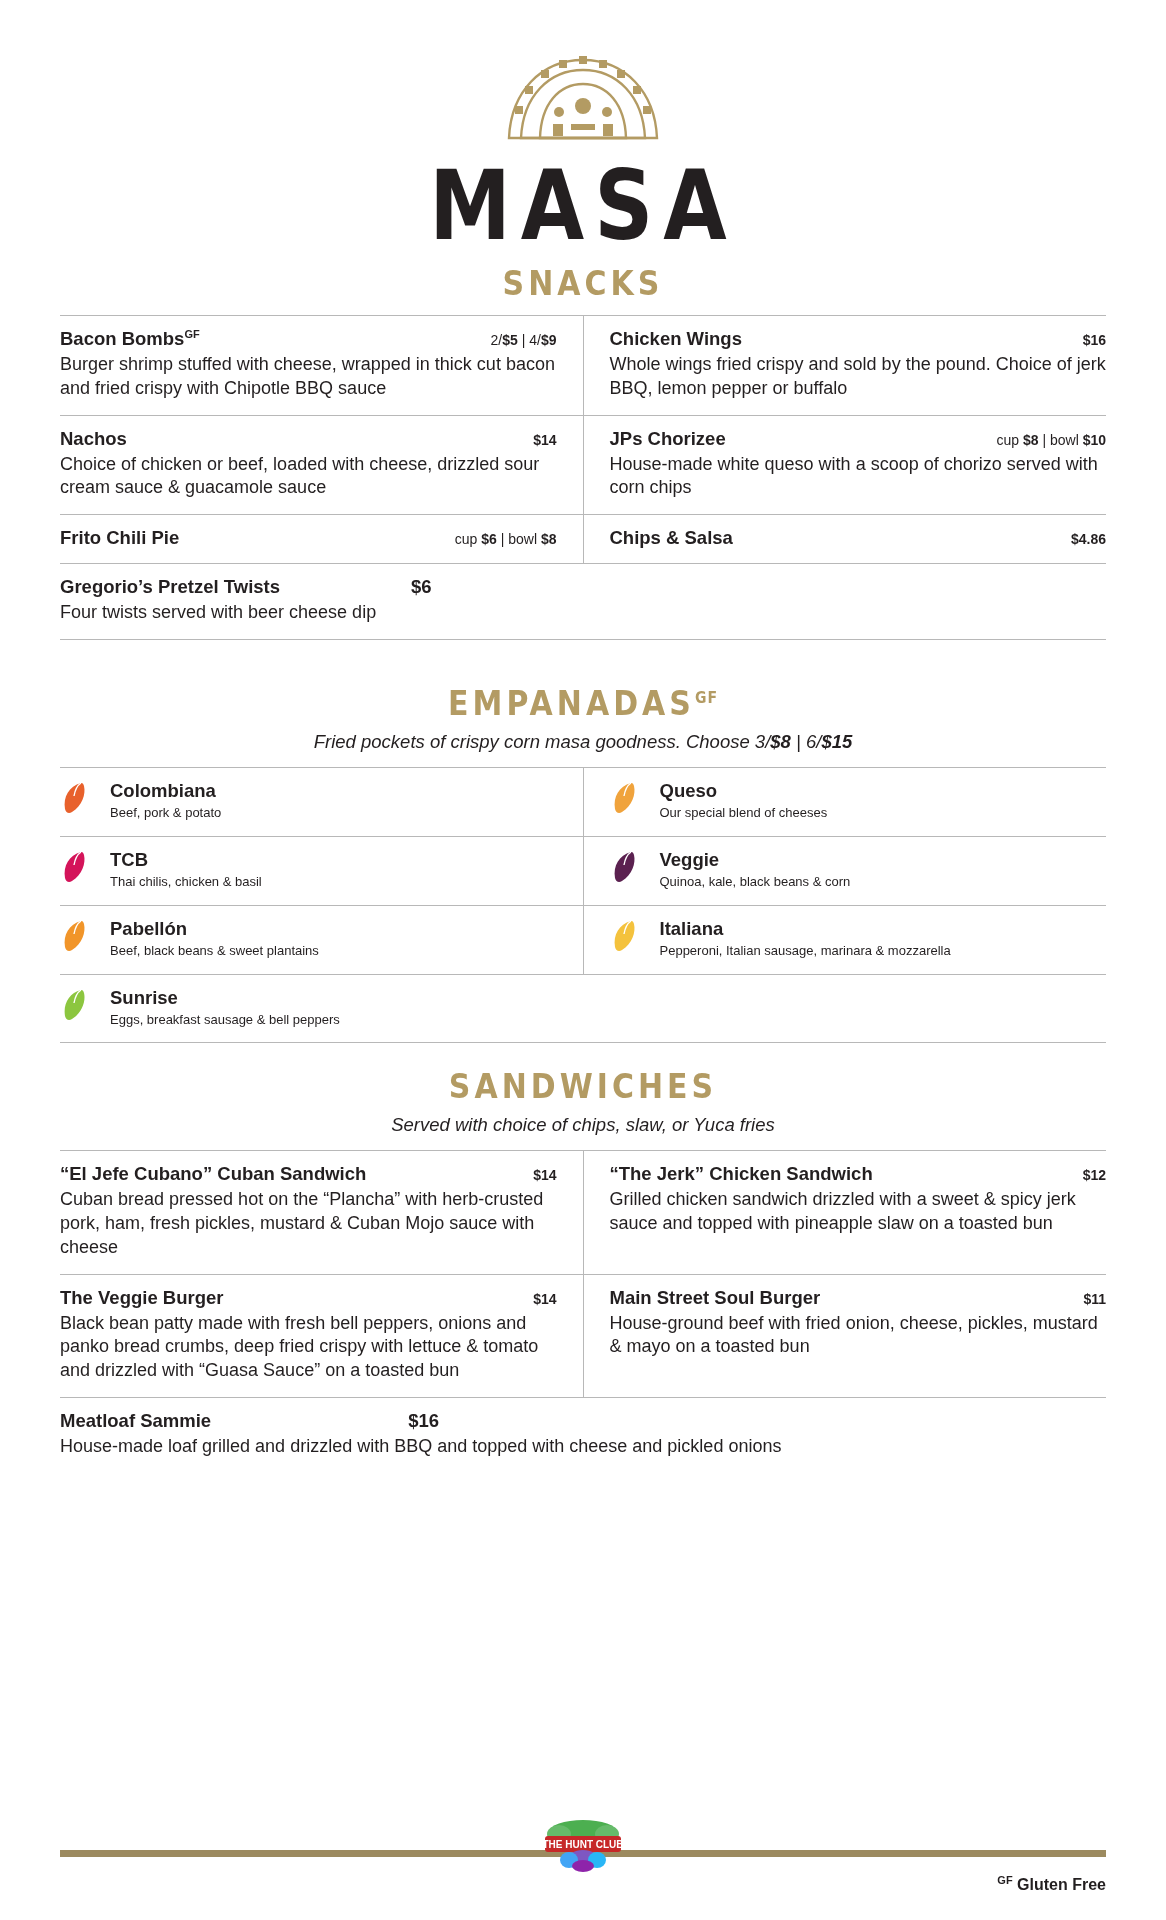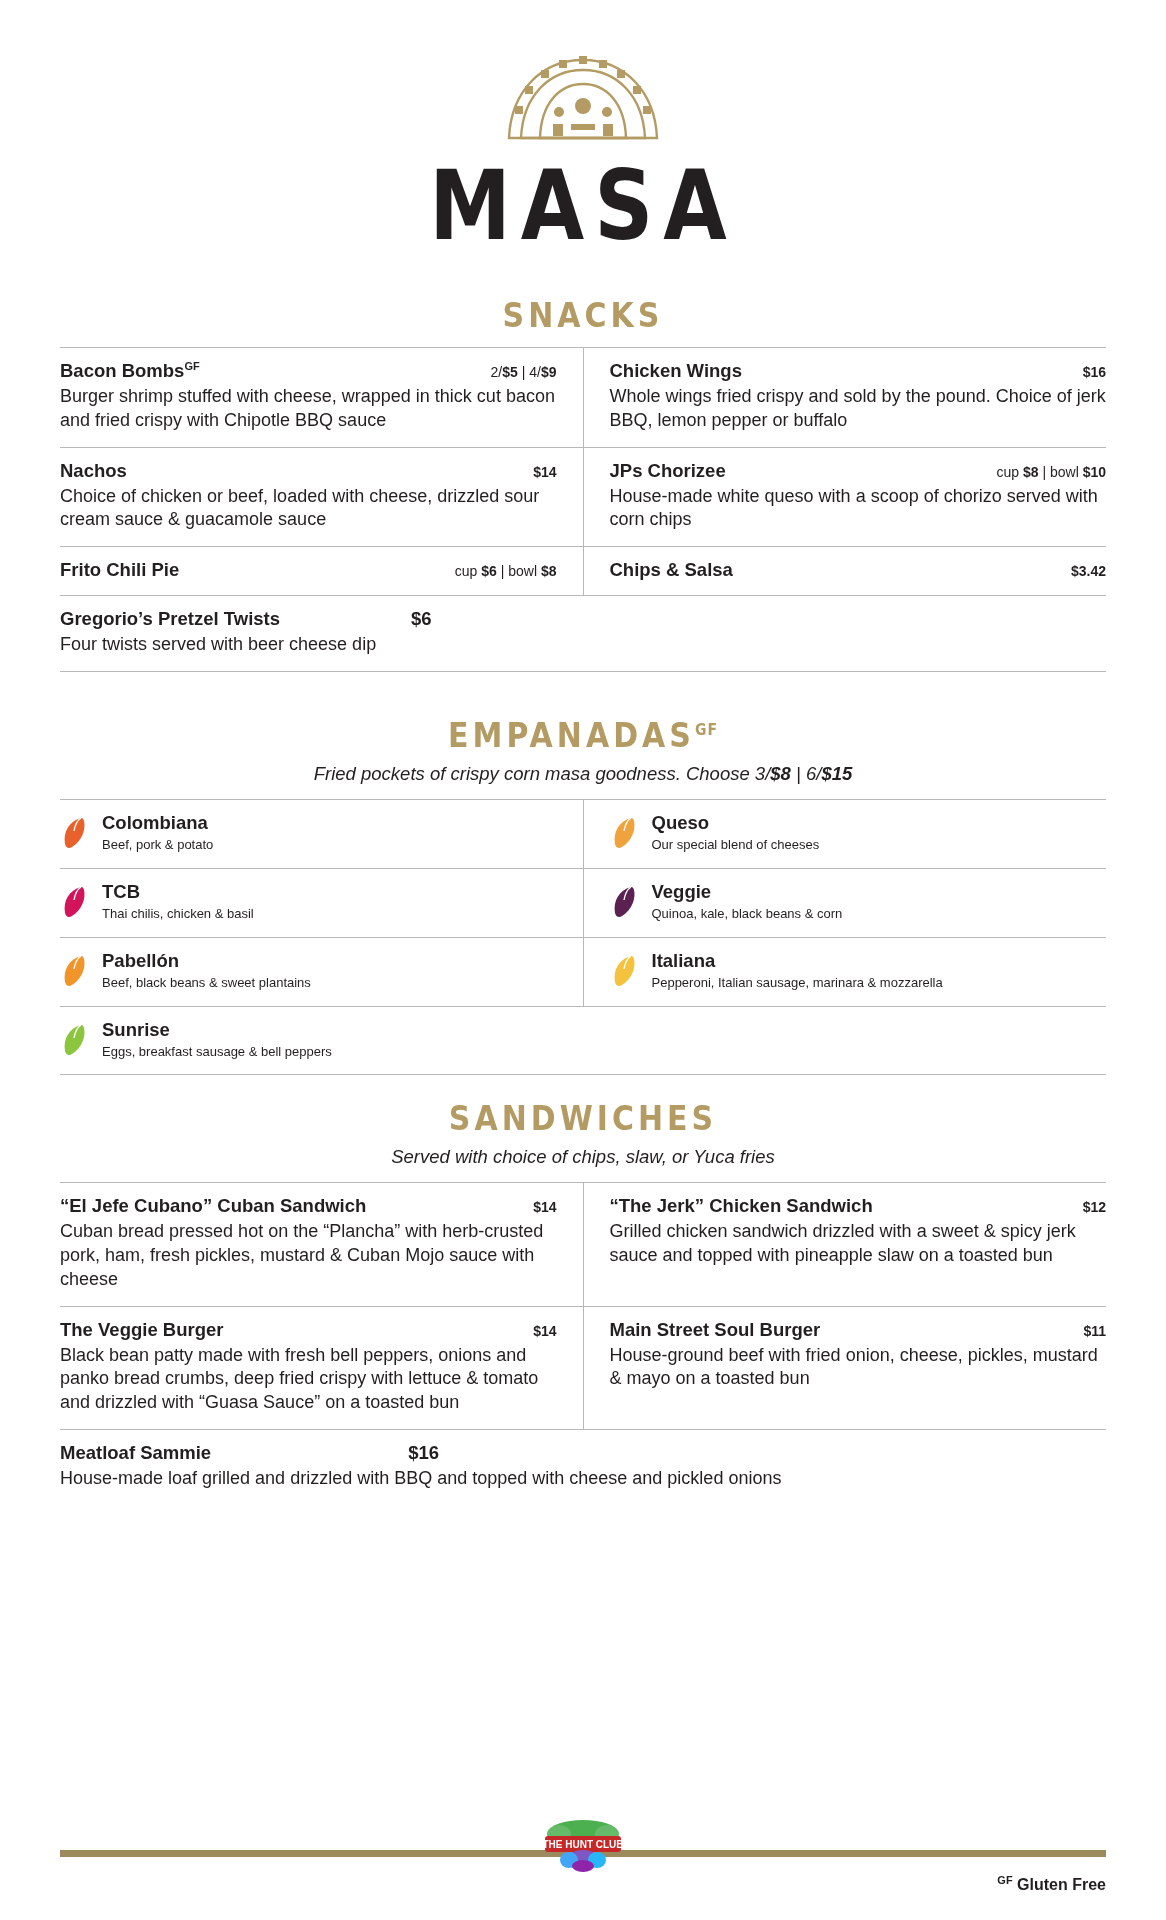--- a/index.html
+++ b/index.html
@@ -111,21 +111,21 @@
     font-size: 18px;
     line-height: 1.32;
     margin-top: 3px;
     color: #231f20;
   }
 
   
   .price-mid { font-size: 18.5px; font-weight: bold; }
 
   
-  .emp-row { display: flex; gap: 12px; align-items: center; }
+  .emp-row { display: flex; gap: 20px; align-items: flex-start; }
   .emp-text { flex: 1; }
   .emp-name { font-weight: bold; font-size: 18.5px; }
   .emp-desc { font-size: 13px; margin-top: 3px; line-height: 1.3; }
   .emp-icon { width: 30px; height: 34px; flex: 0 0 30px; margin-top: 1px; }
 
   
   .footer {
     position: absolute;
     left: 60px;
     right: 60px;
@@ -183,21 +183,21 @@
           <rect x="32" y="32" width="8" height="8"></rect>
           <rect x="140" y="32" width="8" height="8"></rect>
           <rect x="22" y="52" width="8" height="8"></rect>
           <rect x="150" y="52" width="8" height="8"></rect>
         </g>
       </g>
     </svg>
     <div class="logo-word">MASA</div>
   </div>
 
-  <div style="margin-top:58px;">
+  <div style="margin-top:26px;">
     <div class="section-title">SNACKS</div>
     <table class="menu-table">
       <tbody>
           <tr>
         <td class="left">
           <div class="item-head">
             <span class="item-name"><span>Bacon Bombs</span><span class="sup">GF</span></span>
             <span class="item-price">2/<b>$5</b> | 4/<b>$9</b></span>
           </div>
           <div class="item-desc">Burger shrimp stuffed with cheese, wrapped in thick cut bacon and fried crispy with Chipotle BBQ sauce</div>
@@ -229,21 +229,21 @@
       <tr>
         <td class="left">
           <div class="item-head">
             <span class="item-name">Frito Chili Pie</span>
             <span class="item-price">cup <b>$6</b> | bowl <b>$8</b></span>
           </div>
         </td>
         <td class="right">
           <div class="item-head">
             <span class="item-name">Chips &amp; Salsa</span>
-            <span class="item-price"><b>$3.42</b></span>
+            <span class="item-price"><b>$4.86</b></span>
           </div>
         </td>
       </tr>
       <tr class="last">
         <td class="full" colspan="2">
           <div class="item-head" style="justify-content:flex-start;">
             <span class="item-name">Gregorio’s Pretzel Twists</span>
             <span class="price-mid" style="margin-left:118px;">$6</span>
           </div>
           <div class="item-desc">Four twists served with beer cheese dip</div>

